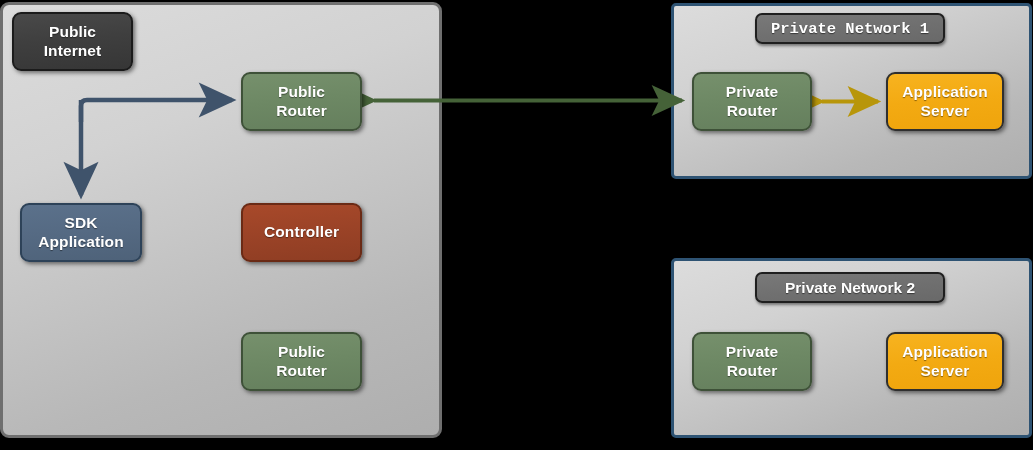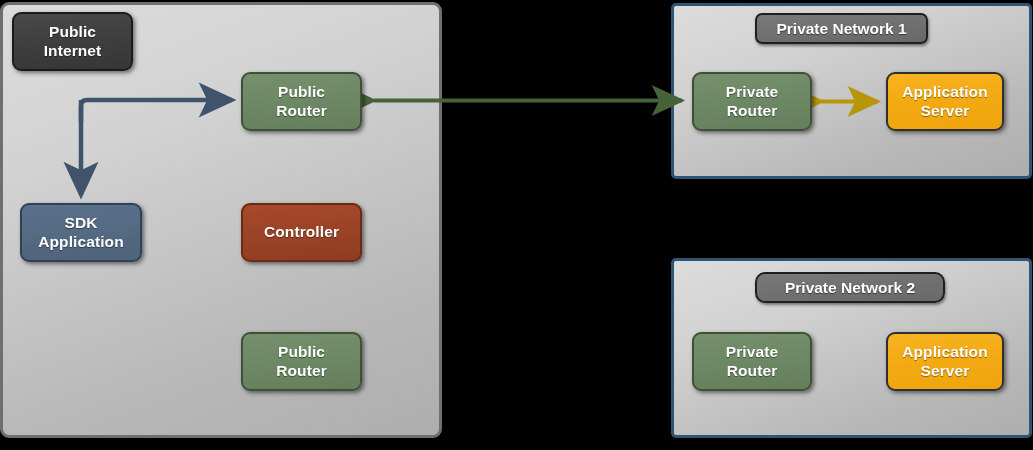--- a/index.html
+++ b/index.html
@@ -176,35 +176,35 @@
 
   <div class="node node-rust" style="left:241px; top:203px; width:121px; height:59px;justify-content:center;">
     <span class="lbl">Controller</span>
   </div>
 
   <div class="node node-green" style="left:241px; top:332px; width:121px; height:59px;">
     <span class="lbl">Public
 Router</span>
   </div>
 
-  <div class="title-chip" style="left:755px; top:13px; width:173px; height:31px;">
+  <div class="title-chip" style="left:755px; top:13px; width:190px; height:31px;font-family:Liberation Mono, monospace;">
     <span>Private Network 1</span>
   </div>
 
   <div class="node node-green" style="left:692px; top:72px; width:120px; height:59px;">
     <span class="lbl">Private
 Router</span>
   </div>
 
   <div class="node node-amber" style="left:886px; top:72px; width:118px; height:59px;">
     <span class="lbl">Application
 Server</span>
   </div>
 
-  <div class="title-chip" style="left:755px; top:272px; width:190px; height:31px;border-radius:10px;">
+  <div class="title-chip" style="left:755px; top:272px; width:190px; height:31px;">
     <span>Private Network 2</span>
   </div>
 
   <div class="node node-green" style="left:692px; top:332px; width:120px; height:59px;">
     <span class="lbl">Private
 Router</span>
   </div>
 
   <div class="node node-amber" style="left:886px; top:332px; width:118px; height:59px;">
     <span class="lbl">Application

